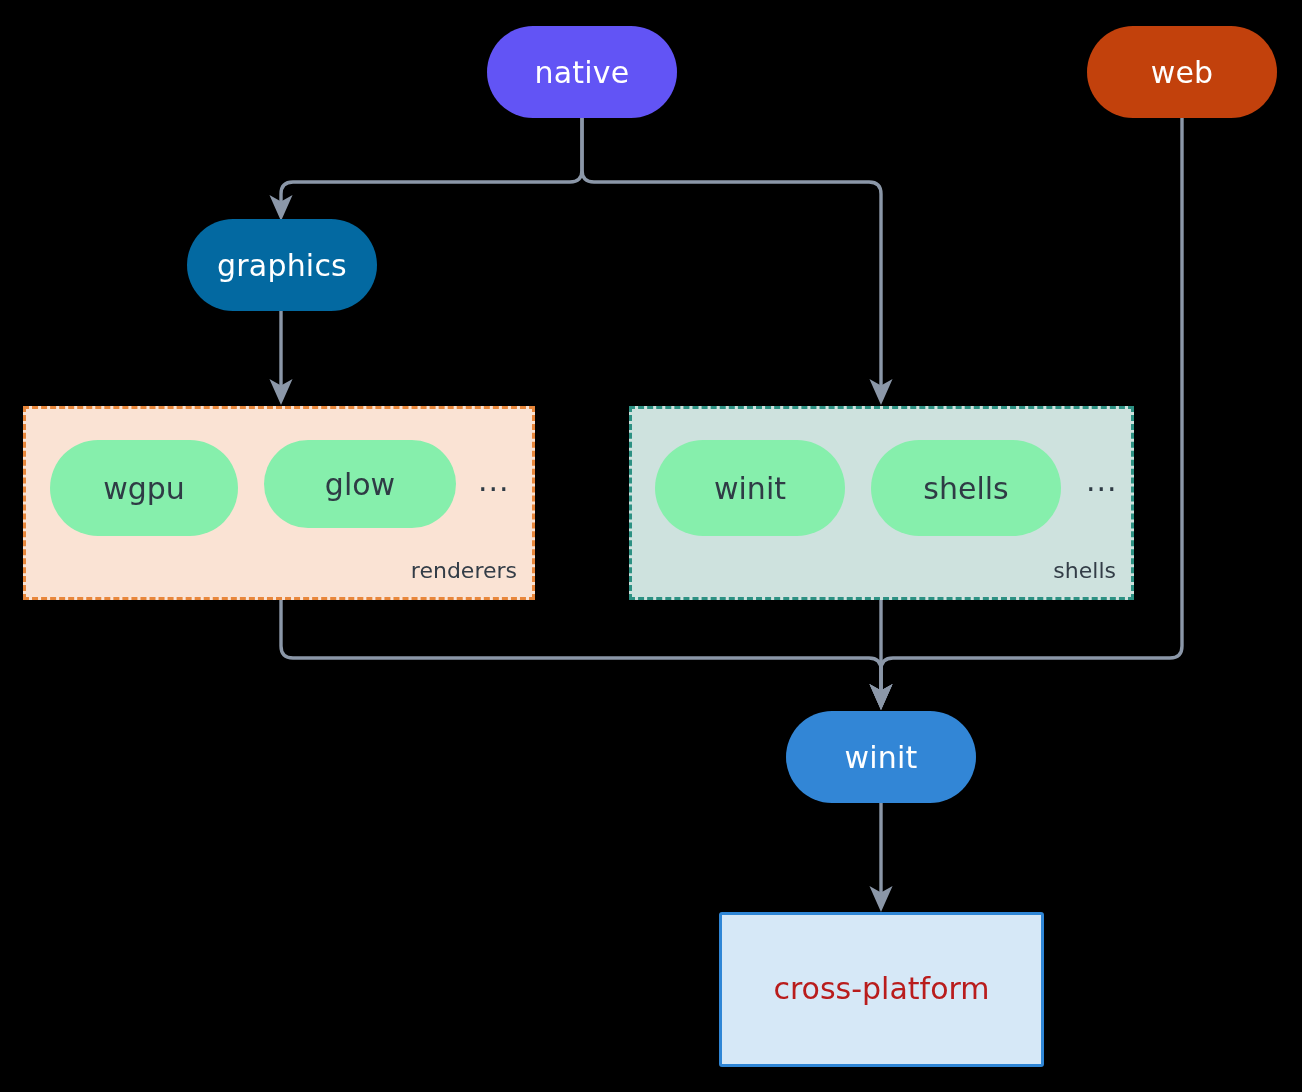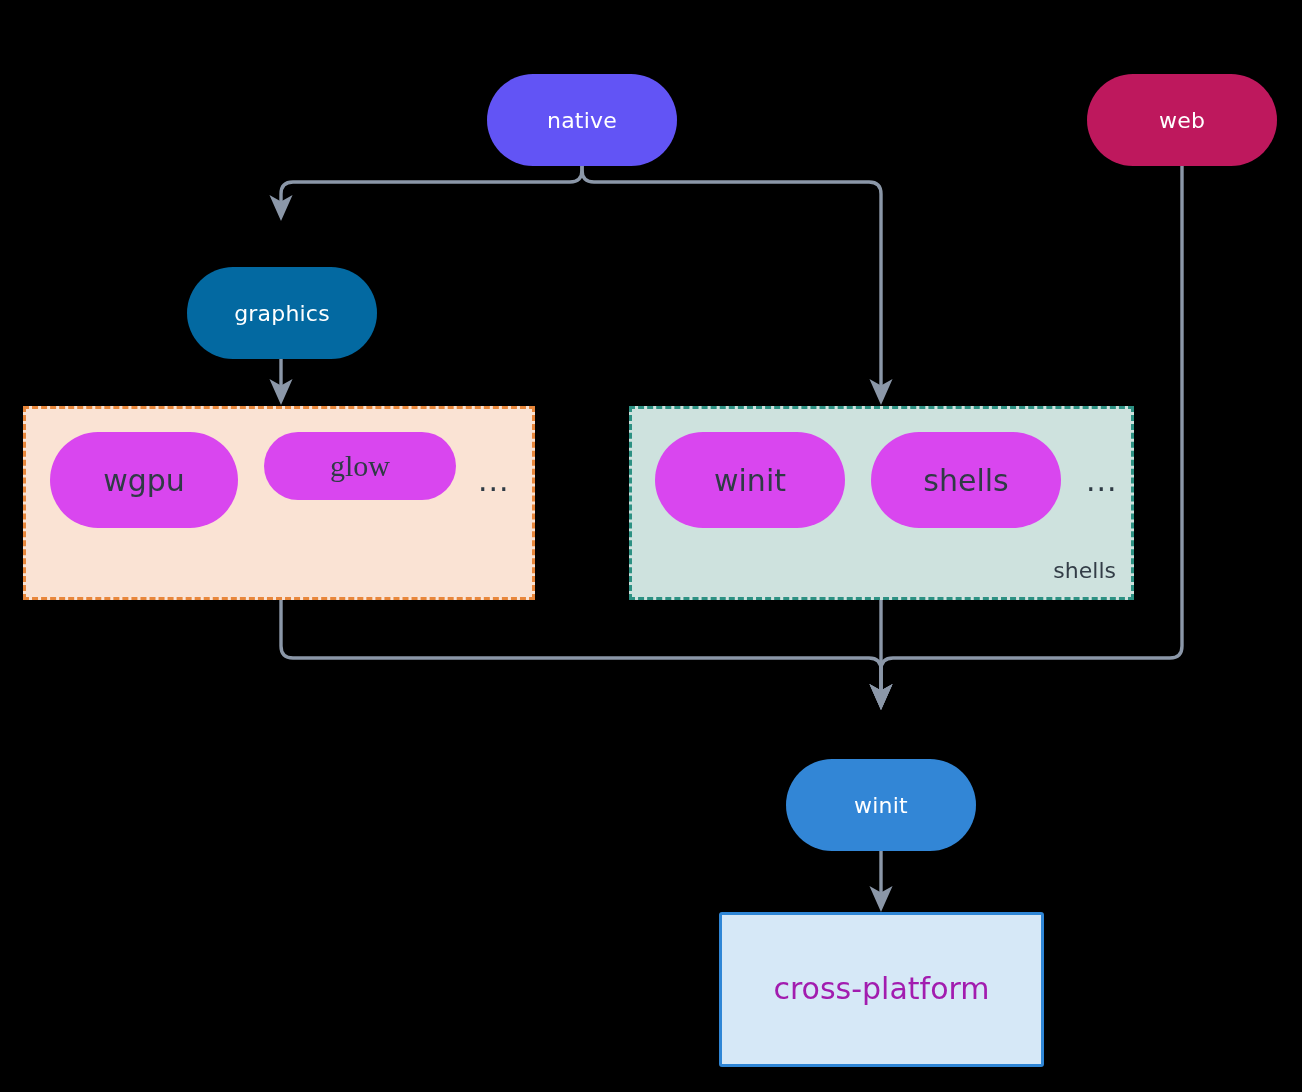--- a/index.html
+++ b/index.html
@@ -29,29 +29,29 @@
     position: absolute;
     display: flex;
     align-items: center;
     justify-content: center;
     box-sizing: border-box;
     text-align: center;
   }
   .pill-top {
     border-radius: 999px;
     color: #ffffff;
-    font-size: 22px;
+    font-size: 30px;
     letter-spacing: 0.2px;
-    margin-top: 48px;
   }
   .pill-white {
     border-radius: 999px;
-    background: #d946ef;
+    background: #86efac;
     color: #2f3b45;
     font-size: 30px;
+    margin-top: 8px;
   }
   .cluster {
     position: absolute;
     box-sizing: border-box;
   }
   .cluster-label {
     position: absolute;
     right: 18px;
     bottom: 10px;
     font-size: 22px;
@@ -61,21 +61,21 @@
   .ellipsis {
     position: absolute;
     font-size: 30px;
     color: #2f3b45;
     line-height: 1;
     letter-spacing: 1px;
   }
   .rect-node {
     border-radius: 3px;
     font-size: 30px;
-    color: #a21caf;
+    color: #b91c1c;
     line-height: 1.62;
     flex-direction: column;
     gap: 32px;
   }
 </style>
 </head>
 <body>
 
 <div id="diagram-root">
 
@@ -106,45 +106,47 @@
   <div class="cluster" style="left:23px; top:406px; width:512px; height:194px;
               background:#fae3d4; border:3px dashed #e8873b;"></div>
 
   <div class="cluster" style="left:629px; top:406px; width:505px; height:194px;
               background:#cee2de; border:3px dashed #2d9183;"></div>
 
   <div class="node pill-white" style="left:50px; top:432px; width:188px; height:96px;">
     <span>wgpu</span>
   </div>
 
-  <div class="node pill-white" style="left:264px; top:432px; width:192px; height:68px;font-family:Liberation Serif, serif;">
+  <div class="node pill-white" style="left:264px; top:432px; width:192px; height:88px;">
     <span>glow</span>
   </div>
 
   <div class="ellipsis" style="left:478px; top:466px;">...</div>
 
+  <div class="cluster-label" style="position:absolute; left:auto; right:auto; top:558px; width:512px; bottom:auto;
+              text-align:right; padding-right:18px; box-sizing:border-box; left:23px;">renderers</div>
 
   <div class="node pill-white" style="left:655px; top:432px; width:190px; height:96px;text-align:center;">
     <span>winit</span>
   </div>
 
   <div class="node pill-white" style="left:871px; top:432px; width:190px; height:96px;">
     <span>shells</span>
   </div>
 
   <div class="ellipsis" style="left:1086px; top:466px;">...</div>
 
   <div class="cluster-label" style="position:absolute; top:558px; left:629px; width:505px;
               text-align:right; padding-right:18px; box-sizing:border-box;">shells</div>
 
   <div class="node pill-top" style="left:487px; top:26px; width:190px; height:92px; background:#6254f5;">
     <span>native</span>
   </div>
 
-  <div class="node pill-top" style="left:1087px; top:26px; width:190px; height:92px; background:#be185d;">
+  <div class="node pill-top" style="left:1087px; top:26px; width:190px; height:92px; background:#c2410c;">
     <span>web</span>
   </div>
 
   <div class="node pill-top" style="left:187px; top:219px; width:190px; height:92px; background:#0369a1;">
     <span>graphics</span>
   </div>
 
   <div class="node pill-top" style="left:786px; top:711px; width:190px; height:92px; background:#3286d6;">
     <span>winit</span>
   </div>

